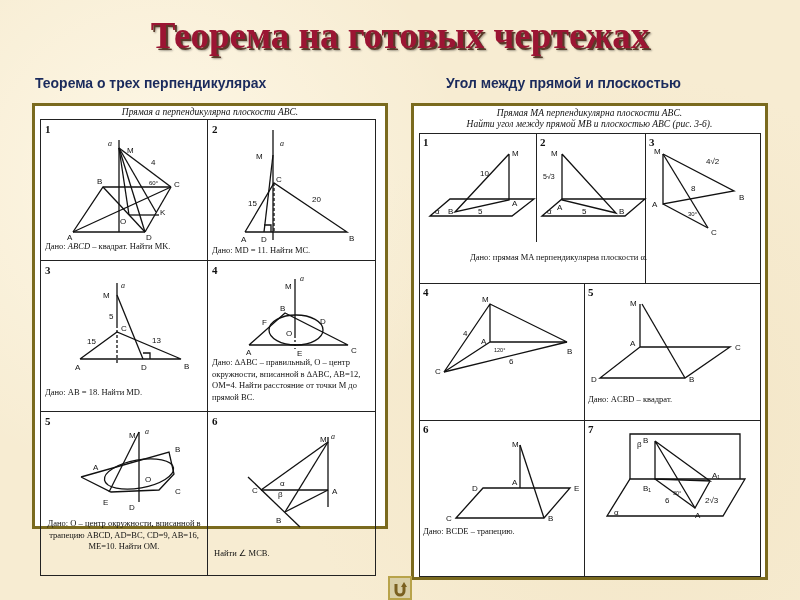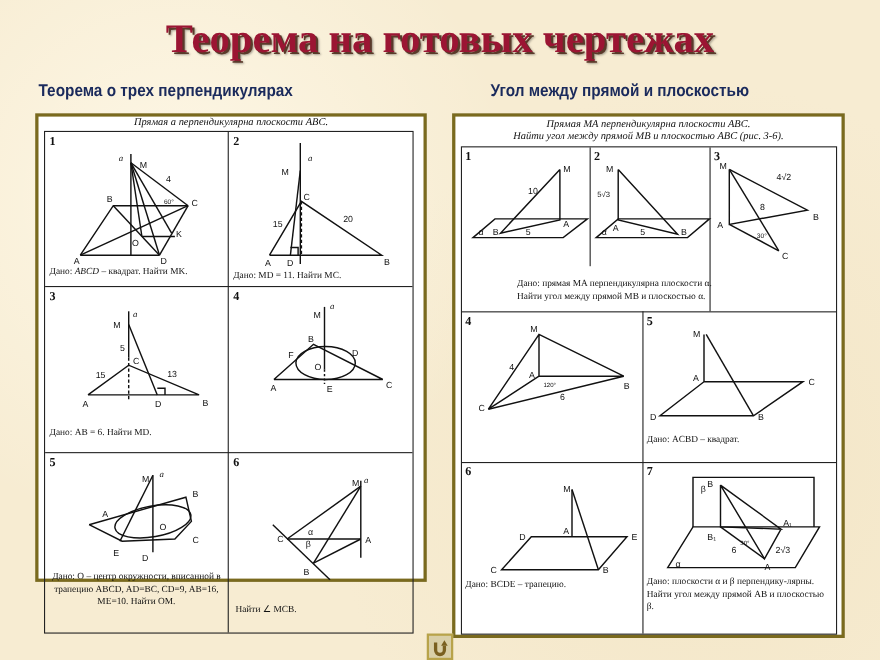--- a/index.html
+++ b/index.html
@@ -101,40 +101,41 @@
         <text x="80" y="27" class="it">a</text>
         <text x="62" y="37">M</text>
         <text x="68" y="58">5</text>
         <text x="80" y="70">C</text>
         <text x="46" y="83">15</text>
         <text x="111" y="82">13</text>
         <text x="34" y="109">A</text>
         <text x="100" y="109">D</text>
         <text x="143" y="108">B</text>
       </svg>
-      <div class="cap" style="left:4px;top:126px;">Дано: AB = 6. Найти MD.</div>
+      <div class="cap" style="left:4px;top:126px;">Дано: AB = 18. Найти MD.</div>
     </div>
 
     <div class="cell" style="left:167px;top:141px;width:167px;height:150px;">
       <div class="num" style="left:4px;top:3px;">4</div>
       <svg width="167" height="150">
         <line x1="87" y1="18" x2="87" y2="75"></line>
         <line x1="87" y1="75" x2="87" y2="88" stroke-dasharray="2,2"></line>
         <polyline points="41,84 77,52 140,84 41,84"></polyline>
         <ellipse cx="88" cy="69" rx="27" ry="15"></ellipse>
         <text x="92" y="20" class="it">a</text>
         <text x="77" y="28">M</text>
         <text x="72" y="50">B</text>
         <text x="54" y="64">F</text>
         <text x="112" y="63">D</text>
         <text x="78" y="75">O</text>
         <text x="38" y="94">A</text>
         <text x="89" y="95">E</text>
         <text x="143" y="92">C</text>
       </svg>
+      <div class="cap" style="left:4px;top:96px;width:160px;">Дано: ∆ABC – правильный, O – центр окружности, вписанной в ∆ABC, AB=12, OM=4. Найти расстояние от точки M до прямой BC.</div>
     </div>
 
     <div class="cell" style="left:0;top:292px;width:166px;height:163px;">
       <div class="num" style="left:4px;top:3px;">5</div>
       <svg width="166" height="163">
         <line x1="98" y1="20" x2="98" y2="90"></line>
         <line x1="98" y1="20" x2="68" y2="80"></line>
         <polyline points="40,65 128,40 133,62 118,78 70,80 40,65"></polyline>
         <ellipse cx="98" cy="62" rx="35" ry="14" transform="rotate(-10 98 62)"></ellipse>
         <text x="88" y="26">M</text>
@@ -223,21 +224,20 @@
         <text x="45" y="57">8</text>
         <text x="6" y="73">A</text>
         <text x="93" y="66">B</text>
         <text x="42" y="82" style="font-size:6px">30°</text>
         <text x="65" y="101">C</text>
       </svg>
     </div>
 
     <div class="cap" style="left:3px;top:118px;margin-left:47px;">
       <div>Дано: прямая MA перпендикулярна плоскости α.</div>
-      <div>Найти угол между прямой MB и плоскостью α.</div>
     </div>
 
     <div class="cell" style="left:0;top:150px;width:164px;height:136px;">
       <div class="num" style="left:3px;top:2px;">4</div>
       <svg width="164" height="136">
         <polyline points="70,20 70,58 147,58 70,20 24,88 70,58"></polyline>
         <line x1="24" y1="88" x2="147" y2="58"></line>
         <text x="62" y="18">M</text>
         <text x="43" y="52">4</text>
         <text x="61" y="60">A</text>
@@ -288,21 +288,20 @@
         <text x="52" y="26">β</text>
         <text x="58" y="22">B</text>
         <text x="127" y="57">A₁</text>
         <text x="58" y="70">B₁</text>
         <text x="80" y="82">6</text>
         <text x="120" y="82">2√3</text>
         <text x="110" y="97">A</text>
         <text x="29" y="94">α</text>
         <text x="88" y="74" style="font-size:5.5px">30°</text>
       </svg>
-      <div class="cap" style="left:3px;top:102px;width:168px;">Дано: плоскости α и β перпендику-лярны. Найти угол между прямой AB и плоскостью β.</div>
     </div>
   </div>
 </div>
 
 <div class="back-btn">
   <svg width="16" height="16" viewBox="0 0 16 16" style="position:static">
     <path d="M4 4 V11 A4 4 0 0 0 12 11 V7" style="stroke:#7a6020;stroke-width:3;fill:none"></path>
     <polygon points="9,7 15,7 12,2" style="fill:#7a6020;stroke:none"></polygon>
   </svg>
 </div>

